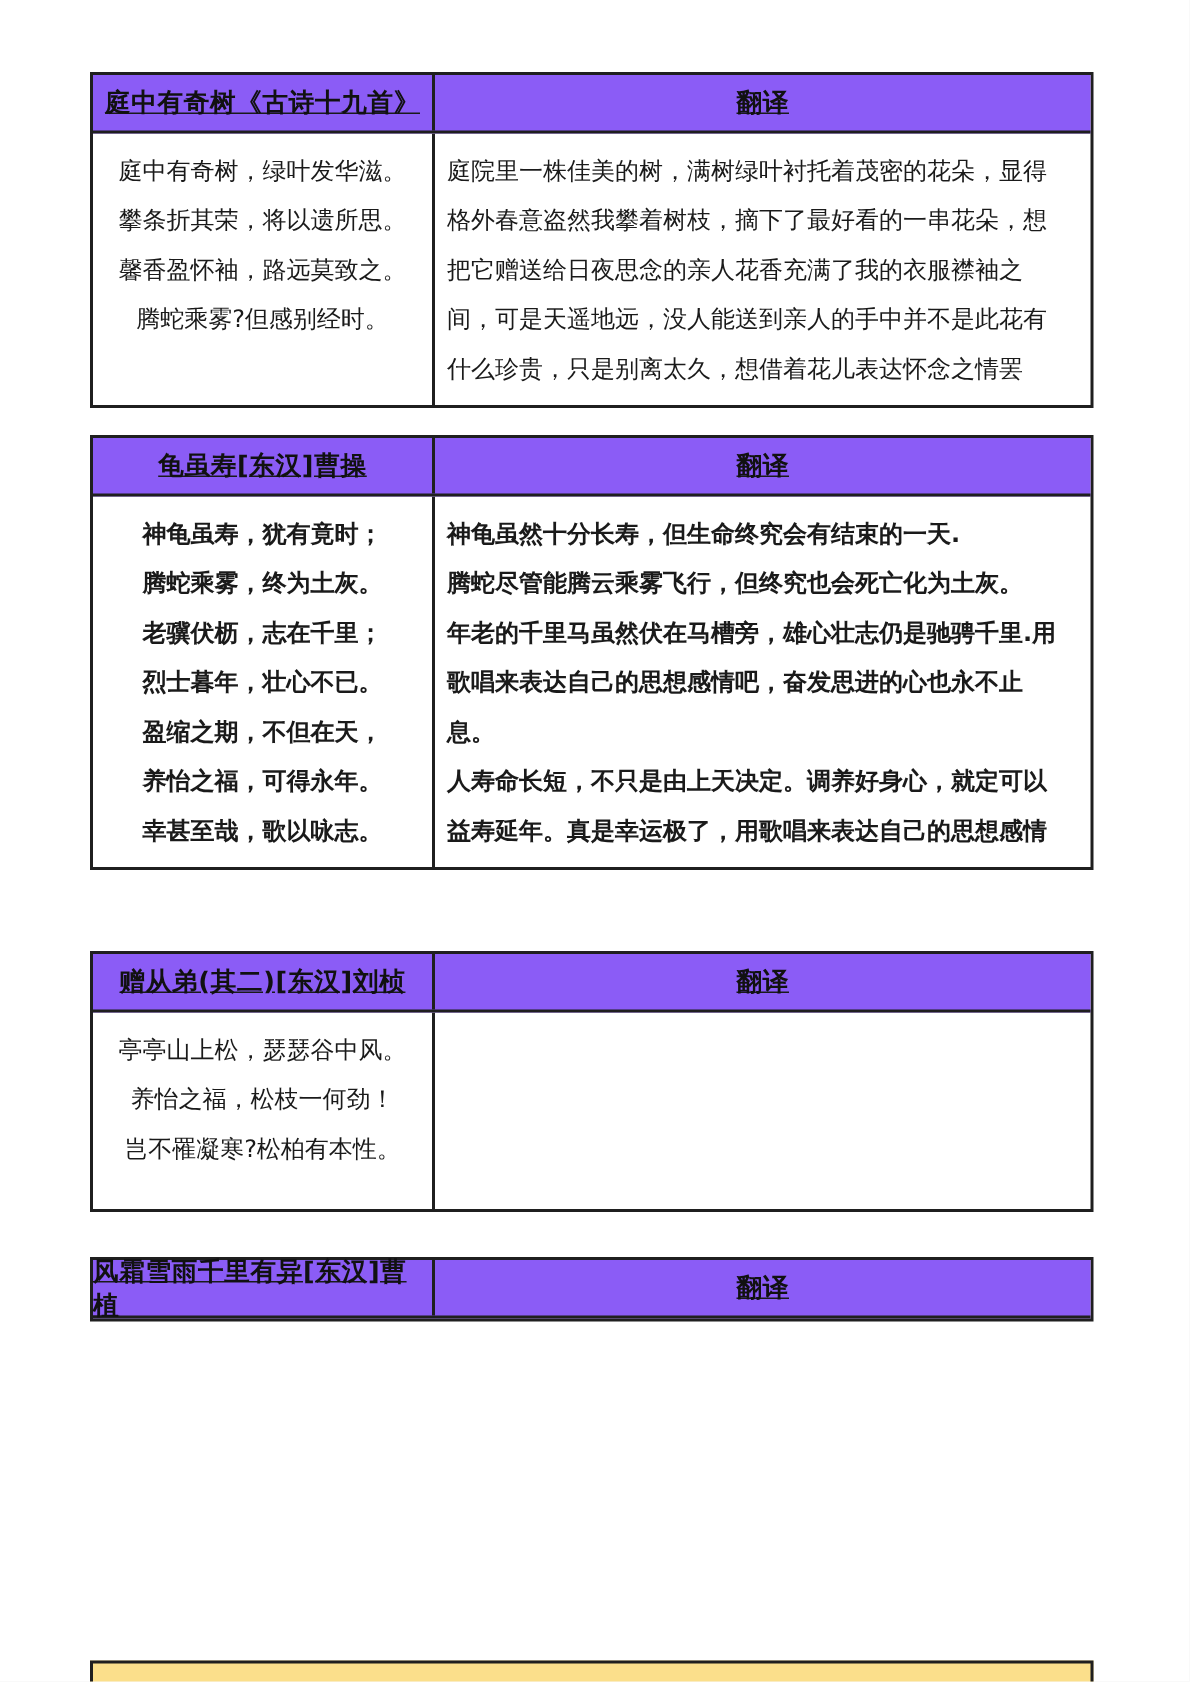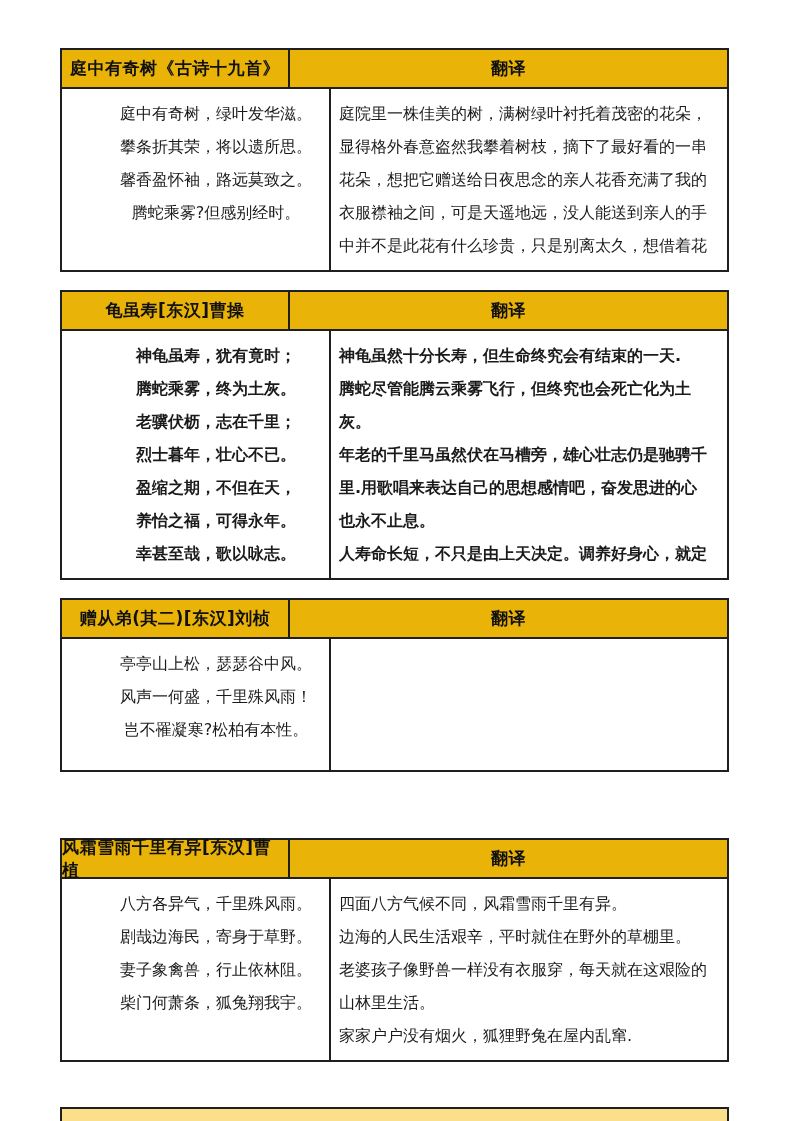--- a/index.html
+++ b/index.html
@@ -9,32 +9,32 @@
   }
   .page{
     position:relative;width:793px;height:1121px;background:#ffffff;
     overflow:hidden;color:#1a1a1a;
   }
   .poem-table{
     position:absolute;left:60px;width:669px;
     border:2px solid #1f1f1f;background:#ffffff;box-sizing:border-box;
   }
   .header-row{
-    display:flex;background:#eab308;border-bottom:2px solid #1f1f1f;
+    display:flex;background:#8b5cf6;border-bottom:2px solid #1f1f1f;text-decoration:underline;
   }
   .header-cell{
     box-sizing:border-box;display:flex;align-items:center;justify-content:center;
     height:37px;font-size:17px;font-weight:bold;color:#111;letter-spacing:.5px;
   }
   .title-cell{width:228px;border-right:2px solid #1f1f1f;}
   .trans-head-cell{flex:1;}
   .body-row{display:flex;overflow:hidden;}
   .body-cell{box-sizing:border-box;padding:8px 10px;overflow:hidden;}
   .poem-cell{
-    width:228px;border-right:2px solid #1f1f1f;text-align:center;margin-left:41px;
+    width:228px;border-right:2px solid #1f1f1f;text-align:center;
   }
   .trans-cell{flex:1;text-align:left;padding-left:8px;padding-right:14px;}
   .poem-line{font-size:16px;line-height:33px;white-space:nowrap;}
   .trans-para{margin:0;font-size:16px;line-height:33px;}
   .next-table-partial{
     position:absolute;left:60px;top:1107px;width:669px;height:40px;
     background:#fbdf8b;border:2px solid #1f1f1f;box-sizing:border-box;
   }
 </style>
 </head>
@@ -78,50 +78,36 @@
           </div>
         <div class="body-cell trans-cell">
             <p class="trans-para">神龟虽然十分长寿，但生命终究会有结束的一天.</p>
             <p class="trans-para">腾蛇尽管能腾云乘雾飞行，但终究也会死亡化为土灰。</p>
             <p class="trans-para">年老的千里马虽然伏在马槽旁，雄心壮志仍是驰骋千里.用歌唱来表达自己的思想感情吧，奋发思进的心也永不止息。</p>
             <p class="trans-para">人寿命长短，不只是由上天决定。调养好身心，就定可以益寿延年。真是幸运极了，用歌唱来表达自己的思想感情吧</p>
           </div>
       </div>
     </section>
 
-    <section class="poem-table" style="top: 598px;">
+    <section class="poem-table" style="top: 634px;">
       <div class="header-row">
         <div class="header-cell title-cell">赠从弟(其二)[东汉]刘桢</div>
         <div class="header-cell trans-head-cell">翻译</div>
       </div>
       <div class="body-row" style="height: 131px;">
         <div class="body-cell poem-cell">
             <div class="poem-line">亭亭山上松，瑟瑟谷中风。</div>
-            <div class="poem-line">风声一何盛，千里殊风雨！</div>
+            <div class="poem-line">养怡之福，松枝一何劲！</div>
             <div class="poem-line">岂不罹凝寒?松柏有本性。</div>
           </div>
       </div>
     </section>
 
     <section class="poem-table" style="top: 838px;">
       <div class="header-row">
         <div class="header-cell title-cell">风霜雪雨千里有异[东汉]曹植</div>
         <div class="header-cell trans-head-cell">翻译</div>
       </div>
-      <div class="body-row" style="height: 181px;">
-        <div class="body-cell poem-cell">
-            <div class="poem-line">八方各异气，千里殊风雨。</div>
-            <div class="poem-line">剧哉边海民，寄身于草野。</div>
-            <div class="poem-line">妻子象禽兽，行止依林阻。</div>
-            <div class="poem-line">柴门何萧条，狐兔翔我宇。</div>
-          </div>
-        <div class="body-cell trans-cell">
-            <p class="trans-para">四面八方气候不同，风霜雪雨千里有异。</p>
-            <p class="trans-para">边海的人民生活艰辛，平时就住在野外的草棚里。</p>
-            <p class="trans-para">老婆孩子像野兽一样没有衣服穿，每天就在这艰险的山林里生活。</p>
-            <p class="trans-para">家家户户没有烟火，狐狸野兔在屋内乱窜.</p>
-          </div>
-      </div>
     </section>
   </div>
 
   <div class="next-table-partial"></div>
 </div>
 
 </body></html>

